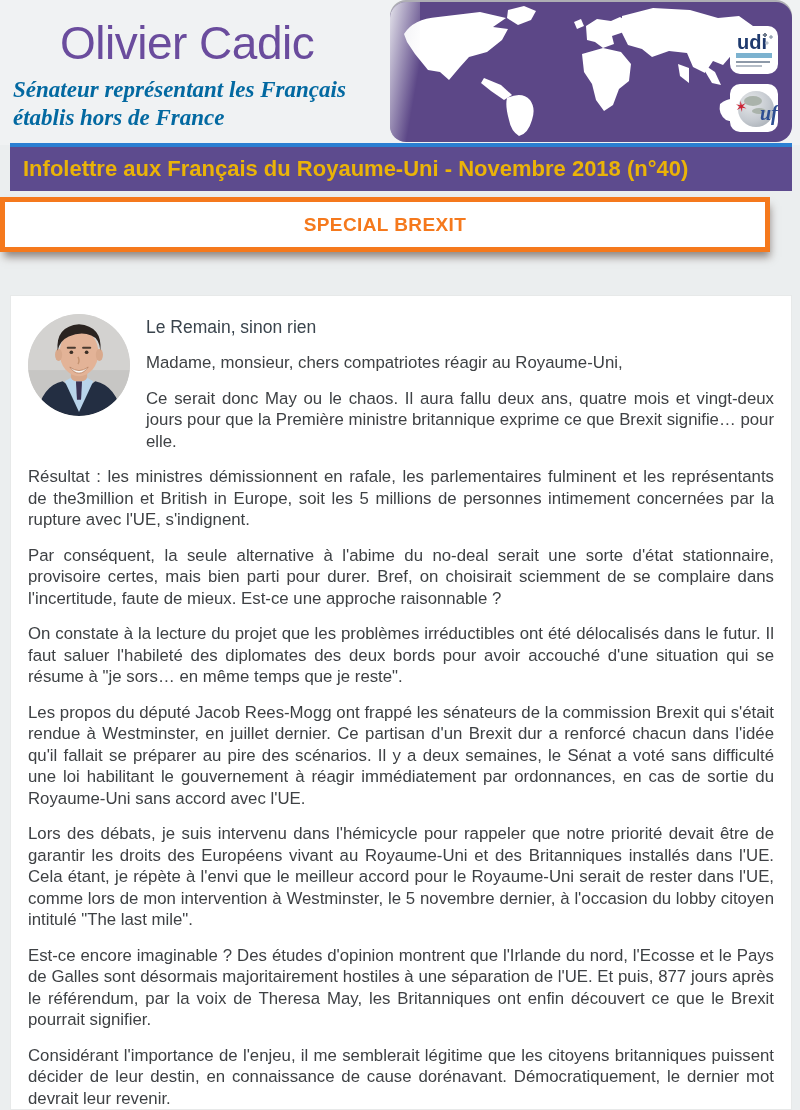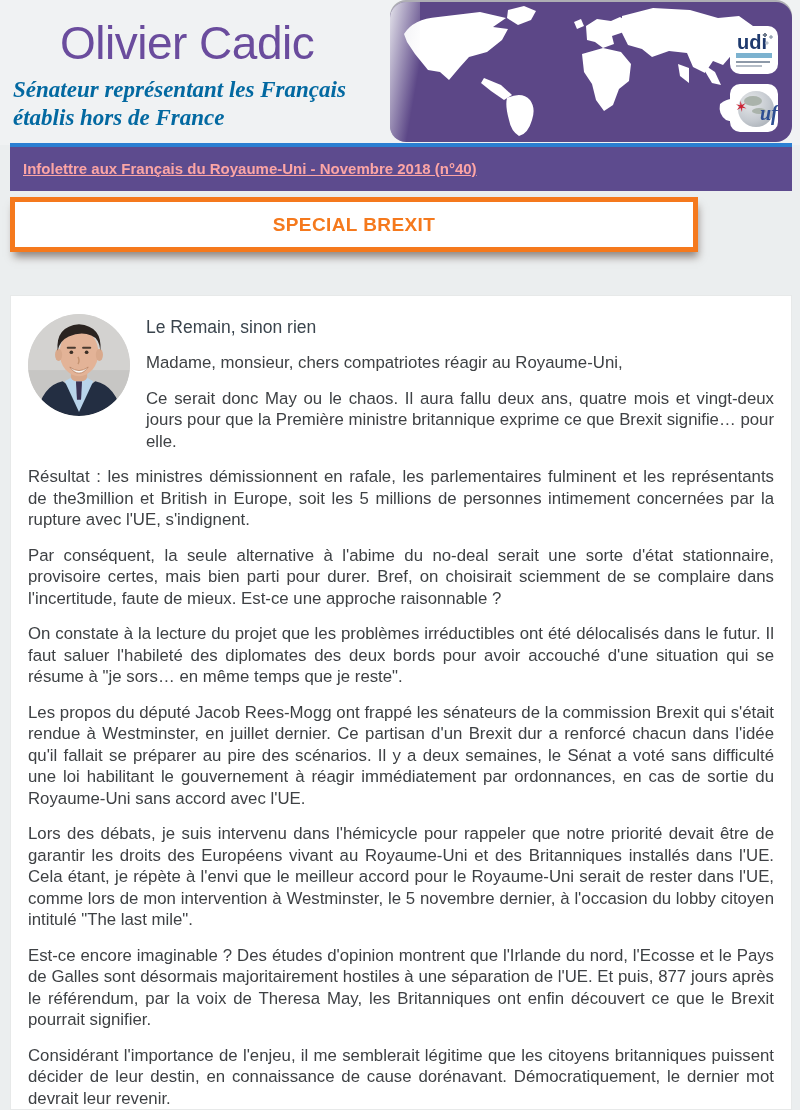--- a/index.html
+++ b/index.html
@@ -41,24 +41,24 @@
                background:radial-gradient(circle at 35% 32%, #e6e8ea 0%, #c4c9cf 55%, #9aa1a9 100%); }
   .ufe-land { position:absolute; left:14px; top:12px; width:18px; height:10px; border-radius:50%;
               background:#aab3ab; box-shadow:6px 10px 0 -2px #aab3ab; }
   .ufe-word { position:absolute; left:30px; top:18px; font-family:"Liberation Serif", serif;
               font-style:italic; font-weight:700; font-size:20px; color:#2d4e92; }
   .ufe-mark { position:absolute; left:5px; top:14px; font-size:15px; color:#cc2233; transform:rotate(-8deg); }
 
   
   .banner { position:absolute; left:10px; top:143px; width:782px; height:48px;
             background:#5d4b8e; border-top:4px solid #2b7fd2; }
-  .banner-text { color:#fca5a5; font-size:15px; font-weight:bold; line-height:43px; padding-left:13px;text-decoration:underline; }
+  .banner-text { color:#eab308; font-size:22px; font-weight:bold; line-height:43px; padding-left:13px; }
 
   
-  .special-box { position:absolute; left:10px; top:197px; width:688px; height:55px;
+  .special-box { position:absolute; left:0; top:197px; width:770px; height:55px;
                  background:#ffffff; border:5px solid #f5791d; text-align:center;
                  box-shadow:2px 7px 8px -2px rgba(70,50,40,0.55); }
   .special-text { color:#f5791d; font-size:19px; font-weight:bold; letter-spacing:0.4px; line-height:45px; }
 
   
   .content { position:absolute; left:10px; top:295px; width:782px; height:815px;
              background:#ffffff; border:1px solid #e7e9e9; padding:18px 17px 0 17px; overflow:hidden; }
   .avatar { float:left; width:102px; height:102px; border-radius:50%; overflow:hidden;
             margin:0 16px 26px 0; background:#d6d5d3; }
   .avatar svg { display:block; width:102px; height:102px; }

